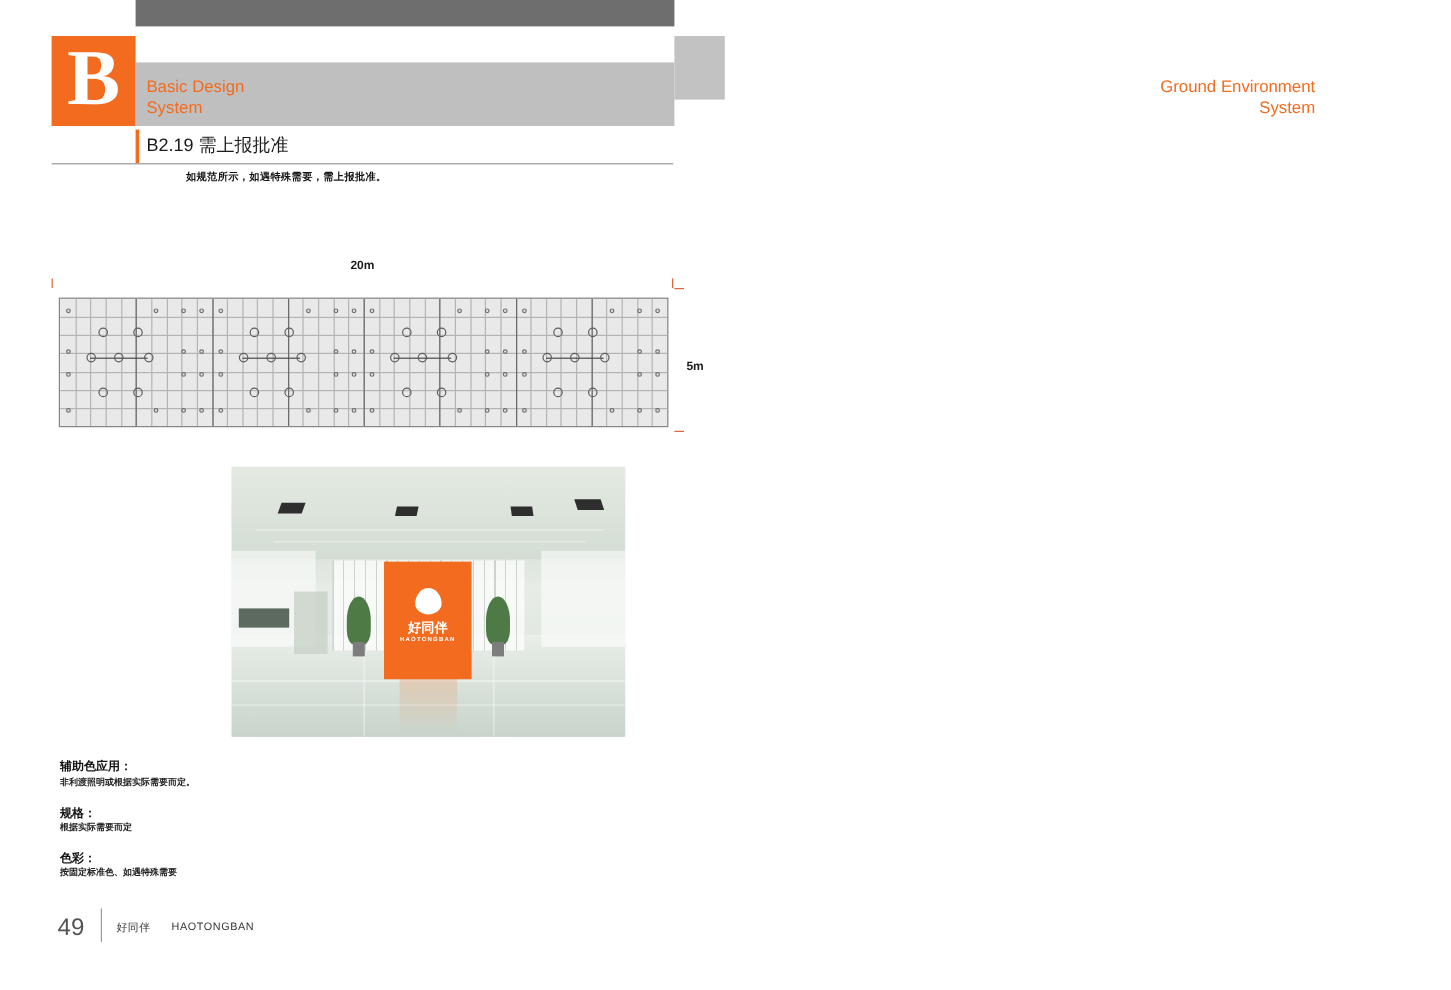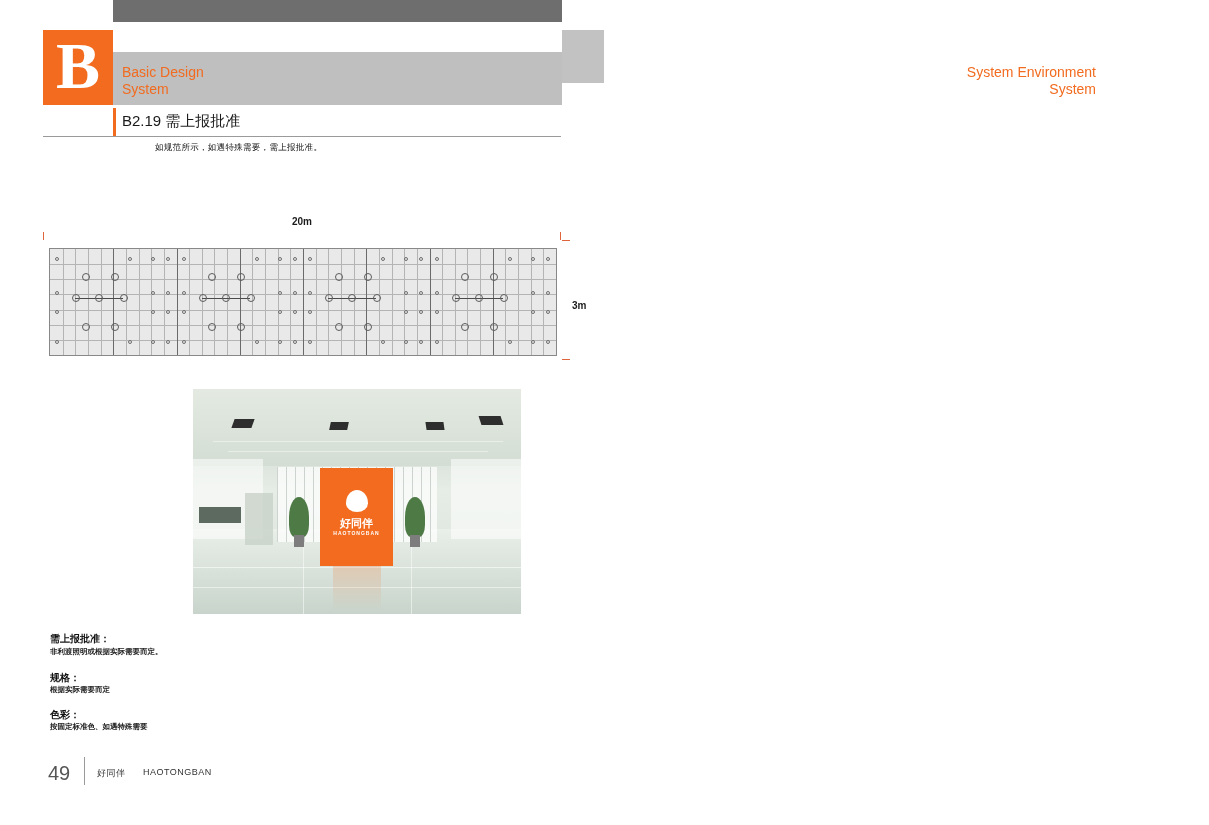--- a/index.html
+++ b/index.html
@@ -50,21 +50,21 @@
   .sec-rule {
     position: absolute; height: 1px; background: #9a9a9a;
   }
   .sec-tick {
     position: absolute; width: 3px; background: #f26b1f;
   }
   .sec-title {
     position: absolute; font-size: 15px; color: #1a1a1a;
   }
   .sec-note {
-    position: absolute; font-size: 8.5px; color: #111; font-weight: normal;
+    position: absolute; font-size: 8.5px; color: #111; font-weight: bold;
     letter-spacing: 0.3px;
   }
   .plan-dimline {
     position: absolute; border-left: 1px solid #e0643c; border-right: 1px solid #e0643c;
   }
   .dim-label {
     position: absolute; font-size: 10px; font-weight: bold; color: #1a1a1a;
   }
 
   .plan-box {
@@ -162,21 +162,21 @@
 
     <div style="position:absolute; left:562px; top:30px; width:42px; height:53px; background:#c2c2c2;"></div>
 
     <div class="sec-rule" style="left:43px; top:136px; width:518px;"></div>
     <div class="sec-tick" style="left:113px; top:108px; height:28px;"></div>
     <div class="sec-title" style="left:122px; top:112px;">B2.19 需上报批准</div>
     <div class="sec-note" style="left:155px; top:142px;">如规范所示，如遇特殊需要，需上报批准。</div>
 
     <div class="dim-label" style="left:292px; top:216px;">20m</div>
     <div class="plan-dimline" style="left:43px; top:232px; width:518px; height:8px;"></div>
-    <div class="dim-label" style="left:572px; top:300px;">3m</div>
+    <div class="dim-label" style="left:572px; top:300px;">5m</div>
     <div style="position:absolute; left:562px; top:240px; width:8px; height:120px; border-top:1px solid #e0643c; border-bottom:1px solid #e0643c;"></div>
 
     <div class="plan-box" id="left-plan" style="left:49px; top:248px; width:508px; height:108px;">
       <div class="grid-lines" id="left-plan-grid">
           <div class="gl-v" style="left: 12.65px;"></div>
           <div class="gl-v" style="left: 25.3px;"></div>
           <div class="gl-v" style="left: 37.95px;"></div>
           <div class="gl-v" style="left: 50.6px;"></div>
           <div class="gl-v" style="left: 63.25px;"></div>
           <div class="gl-v" style="left: 75.9px;"></div>
@@ -350,34 +350,34 @@
       <div class="ph-dark" style="left:6px; top:118px; width:42px; height:16px; background:#5d6a5f;"></div>
       <div class="ph-panel" style="left:52px; top:104px; width:28px; height:52px; background:rgba(200,210,200,0.8);"></div>
 
       <div class="ph-seam" style="left:0px; top:178px; width:328px; height:1px; background:rgba(255,255,255,0.6);"></div>
       <div class="ph-seam" style="left:0px; top:198px; width:328px; height:1px; background:rgba(255,255,255,0.5);"></div>
       <div class="ph-seam" style="left:110px; top:158px; width:1px; height:67px; background:rgba(255,255,255,0.5);"></div>
       <div class="ph-seam" style="left:218px; top:158px; width:1px; height:67px; background:rgba(255,255,255,0.5);"></div>
       <div style="position:absolute; left:140px; top:158px; width:48px; height:64px; background:linear-gradient(180deg, rgba(242,107,31,0.30), rgba(242,107,31,0));"></div>
     </div>
 
-    <div class="spec-h" style="left:50px; top:632px;">需上报批准：</div>
+    <div class="spec-h" style="left:50px; top:632px;">辅助色应用：</div>
     <div class="spec-p" style="left:50px; top:646px; width:240px;">非利渡照明或根据实际需要而定。</div>
     <div class="spec-h" style="left:50px; top:671px;">规格：</div>
     <div class="spec-p" style="left:50px; top:684px; width:240px;">根据实际需要而定</div>
     <div class="spec-h" style="left:50px; top:708px;">色彩：</div>
     <div class="spec-p" style="left:50px; top:721px; width:240px;">按固定标准色、如遇特殊需要</div>
 
     <div class="foot-num" style="left:48px; top:762px;">49</div>
     <div class="foot-div" style="left:84px; top:757px; height:28px;"></div>
     <div class="foot-brand" style="left:97px; top:767px;">好同伴</div>
     <div class="foot-brand" style="left:143px; top:767px;">HAOTONGBAN</div>
   </div>
 
   <div class="page-half right-half">
 
     <div class="hdr-cn" style="right:130px; top:30px; text-align:right;">2.0 环境系统</div>
-    <div class="hdr-en" style="right:113px; top:64px; text-align:right;">System Environment</div>
+    <div class="hdr-en" style="right:113px; top:64px; text-align:right;">Ground Environment</div>
     <div class="hdr-en" style="right:113px; top:81px; text-align:right;">System</div>
 
   </div>
 
 </div>
 
 </body></html>

